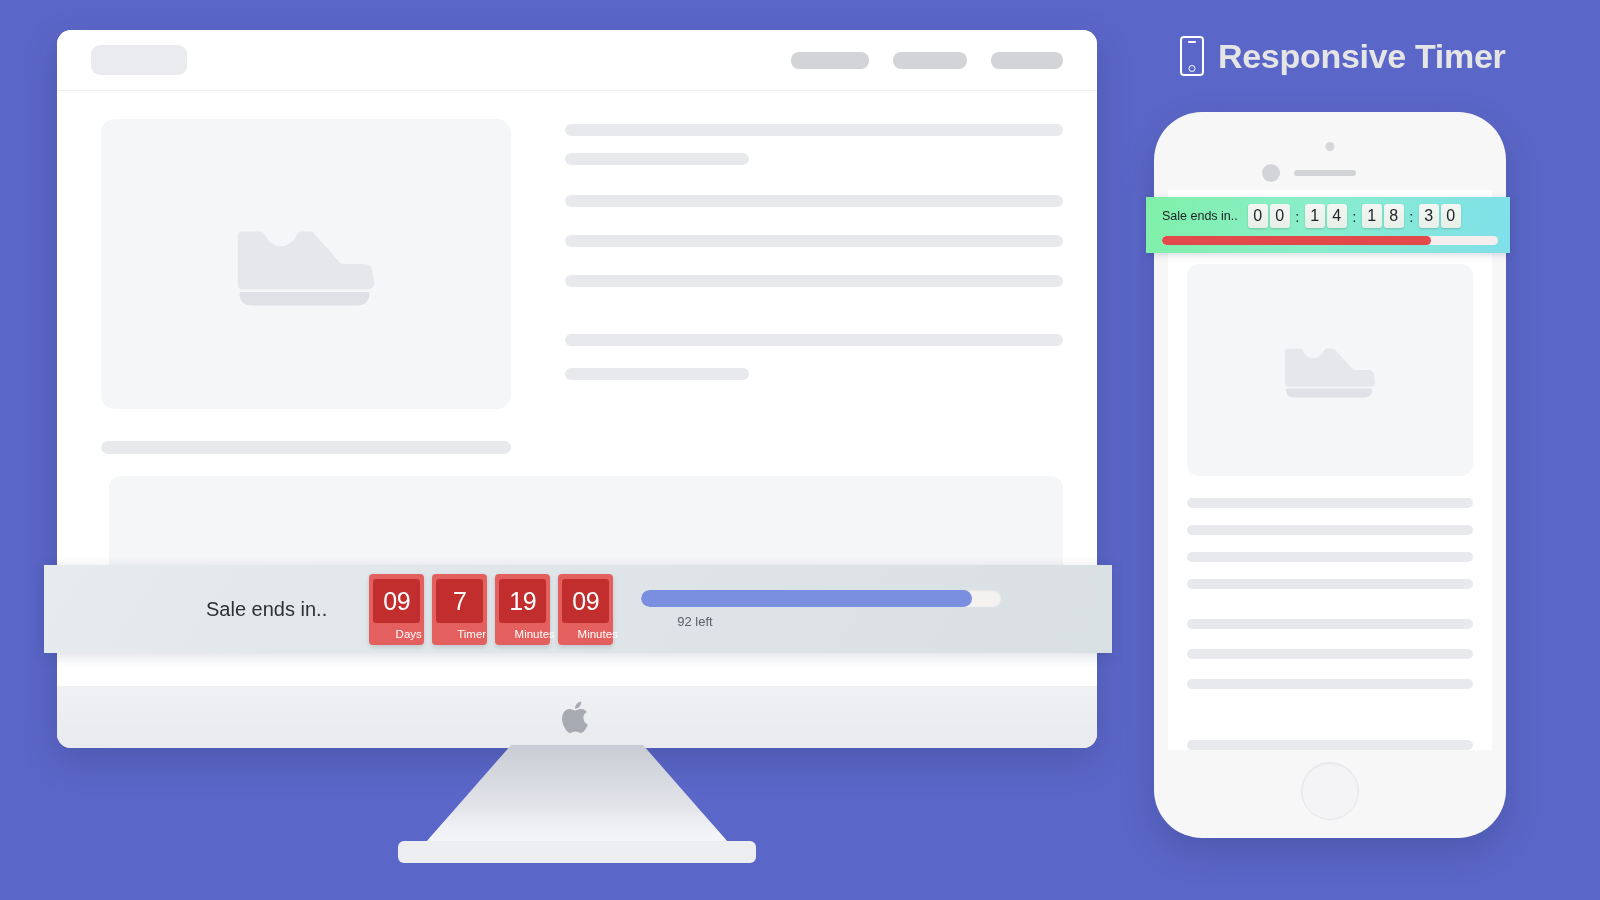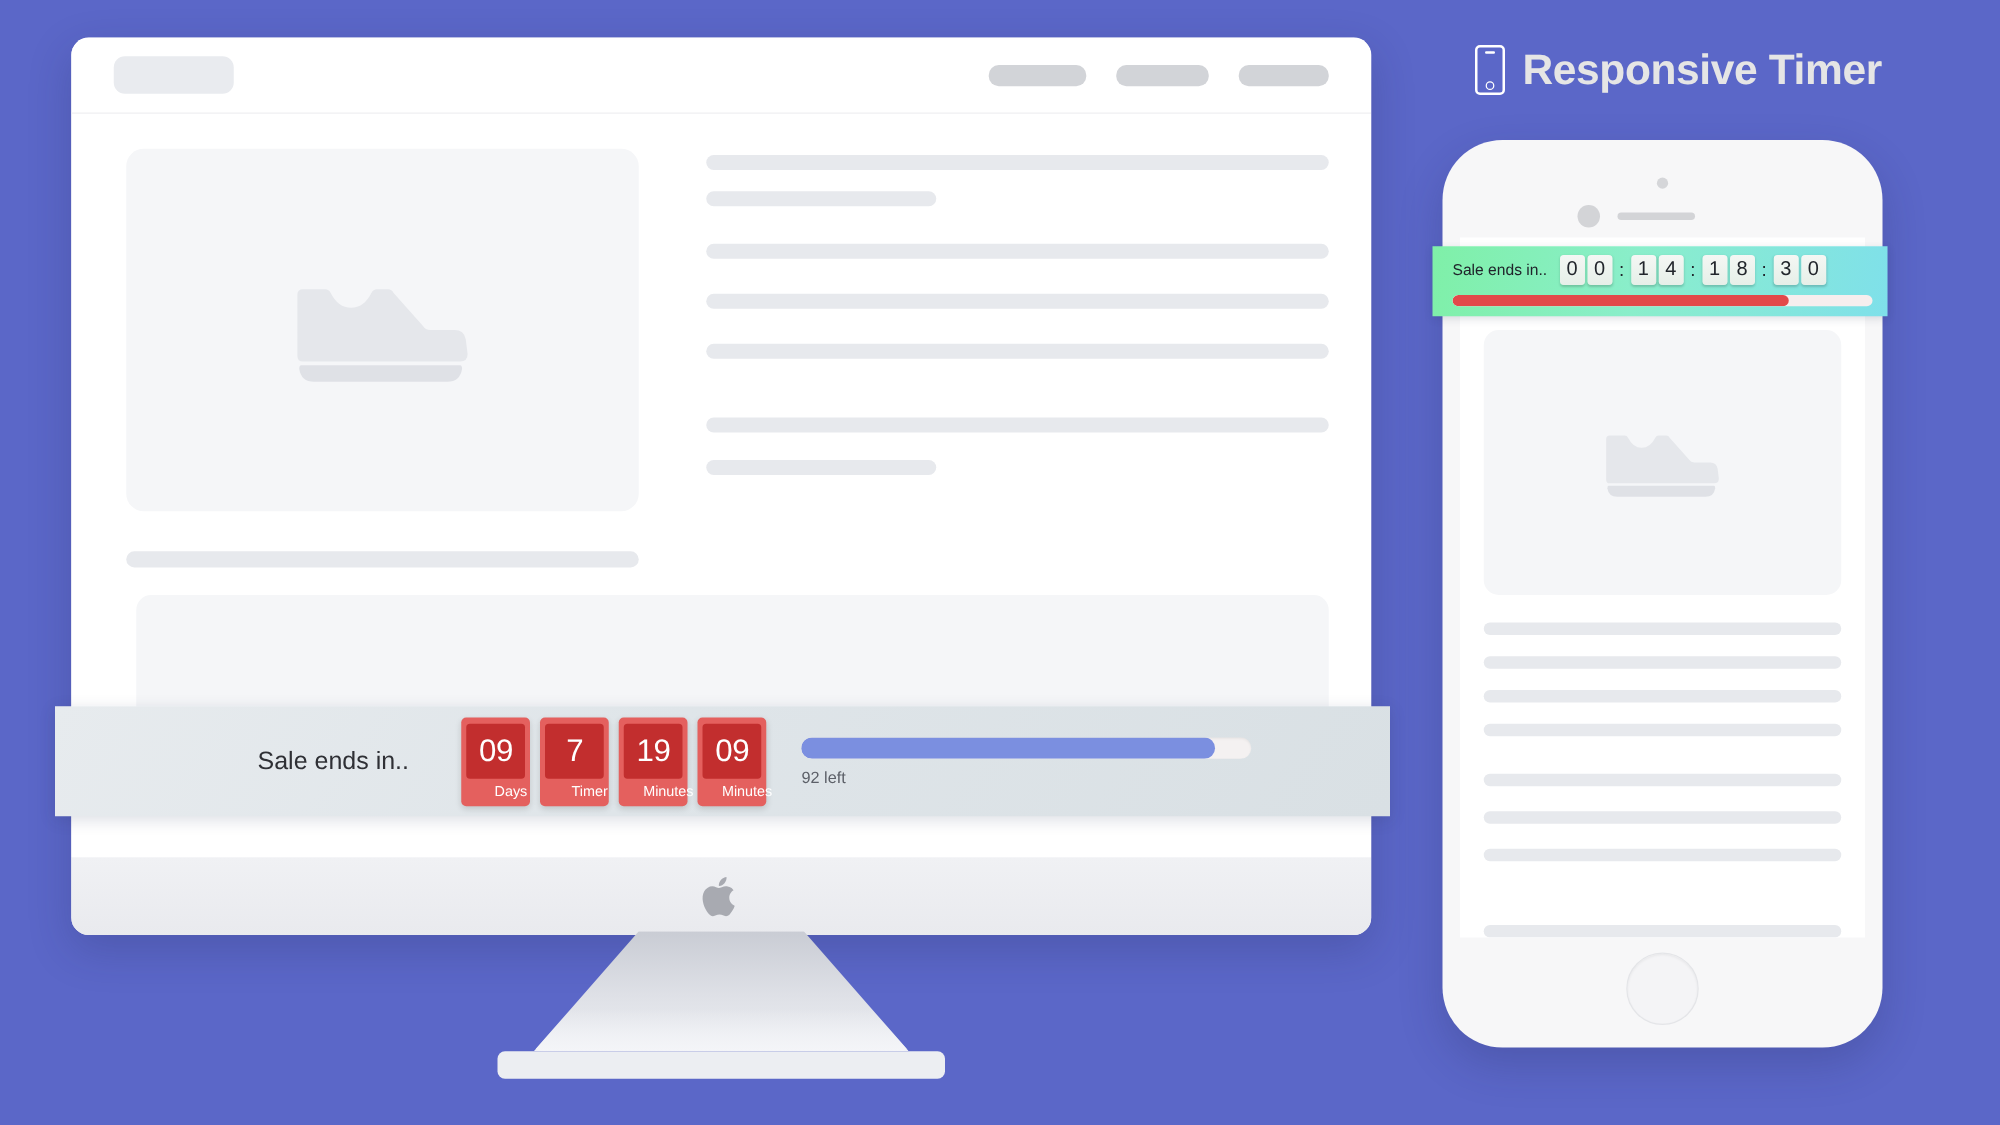--- a/index.html
+++ b/index.html
@@ -128,21 +128,21 @@
     white-space:nowrap;
     margin-left:24px;
   }
   .prog-wrap{margin-left:28px;flex:1;padding-right:130px;box-sizing:border-box;}
   .prog-track{
     height:17px;background:#f4f1f1;border-radius:9px;overflow:hidden;
     box-shadow:inset 0 1px 2px rgba(0,0,0,.06);
     width:360px;
   }
   .prog-fill{height:100%;background:#7b8fe0;border-radius:9px;}
-  .prog-note{font-size:13px;color:#5c6068;margin-top:7px;}
+  .prog-note{font-size:13px;color:#5c6068;margin-top:7px;margin-left:36px;}
 
   
   .iphone{
     position:absolute;left:1154px;top:112px;width:352px;height:726px;
     background:#f7f7f8;border-radius:48px;
     box-shadow:0 14px 34px rgba(30,35,80,.22);
     overflow:hidden;
   }
   .ip-top{height:78px;position:relative;}
   .ip-cam-small{

